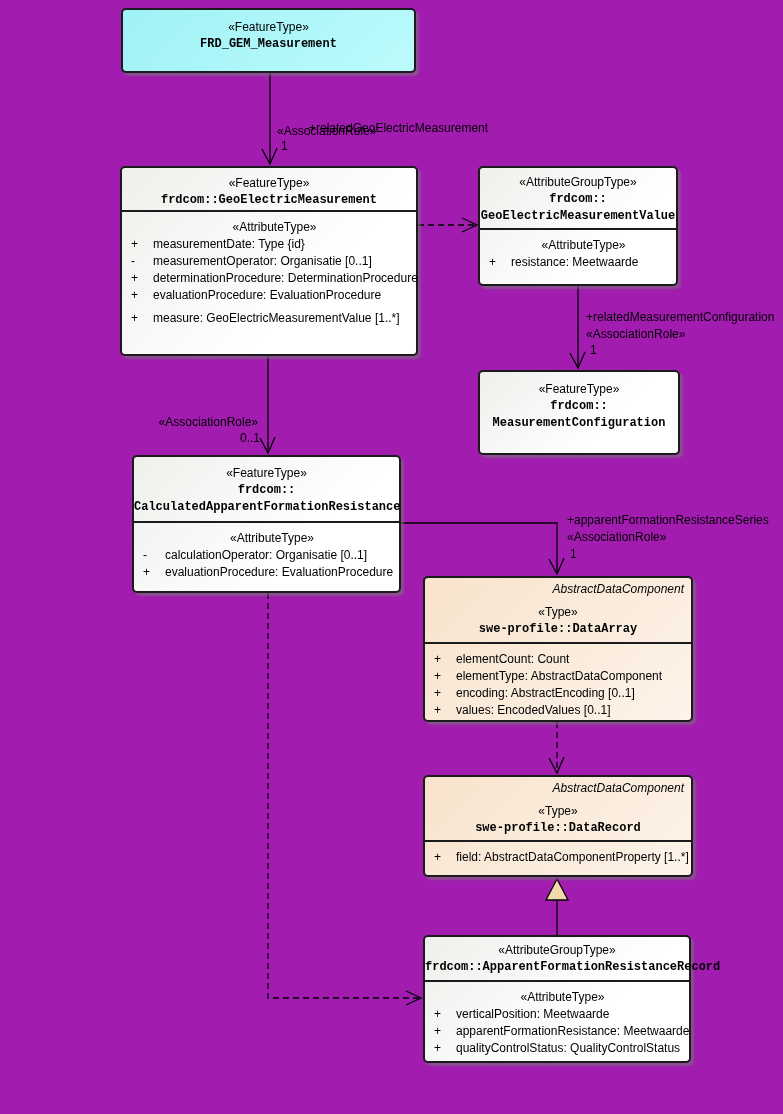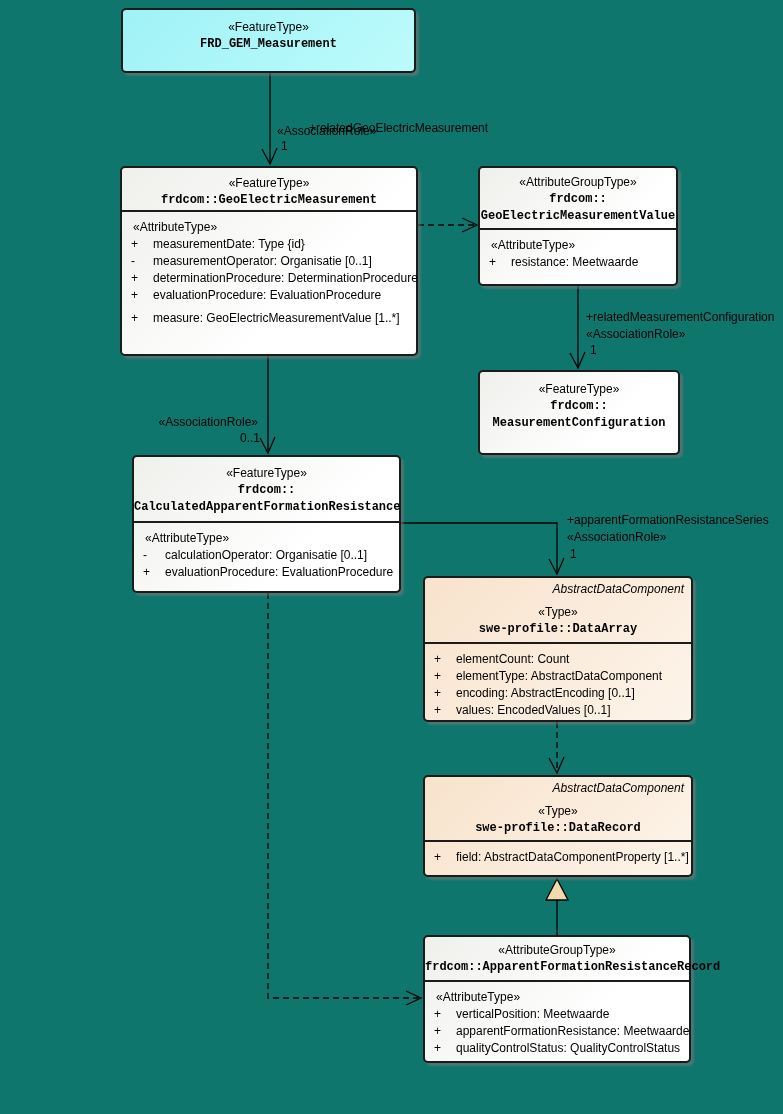--- a/index.html
+++ b/index.html
@@ -1,39 +1,39 @@
 <!DOCTYPE html>
 <html><head>
 <meta charset="utf-8">
 <style>
   html,body { margin:0; padding:0; background:#ffffff; }
   #canvas {
     position:relative; width:783px; height:1114px; overflow:hidden;
-    font-family:"Liberation Sans", sans-serif; color:#000; background:#0f766e;
+    font-family:"Liberation Sans", sans-serif; color:#000; background:#a21caf;
   }
   svg.wires { position:absolute; left:0; top:0; width:783px; height:1114px; }
 
   .box {
     position:absolute; box-sizing:border-box;
     border:2px solid #1b1b1b; border-radius:5px;
     box-shadow:3px 3px 2px rgba(120,120,120,0.55);
     font-size:12px; line-height:17px;
   }
   .fill-white { background:linear-gradient(135deg,#efefec 0%,#ffffff 65%); }
   .fill-cyan  { background:linear-gradient(135deg,#9ff2f6 0%,#bdfbfc 100%); }
   .fill-peach { background:linear-gradient(135deg,#f8e3cc 0%,#fdf4ea 100%); }
 
   .hdr { text-align:center; box-sizing:border-box; }
   .hdr.divided { border-bottom:2px solid #1b1b1b; }
   .bname { font-weight:bold; white-space:nowrap;font-family:Liberation Mono, monospace; }
   .stereo { white-space:nowrap; }
   .parent-italic { text-align:right; font-style:italic; padding:3px 7px 0 0; white-space:nowrap; }
 
   .attrs { padding-top:7px; }
-  .attr-stereo { padding-left:11px; height:17px; white-space:nowrap; }
+  .attr-stereo { padding-left:11px; height:17px; white-space:nowrap;text-align:center; }
   .attr-row { height:17px; display:flex; white-space:nowrap; }
   .attr-row .vis { flex:none; width:22px; padding-left:9px; }
   .attr-row .txt { white-space:nowrap; }
   .gap { height:6px; }
 
   .conn-label { position:absolute; white-space:nowrap; font-size:12px; line-height:15px; }
   .ralign { text-align:right; }
 </style>
 </head>
 <body>

